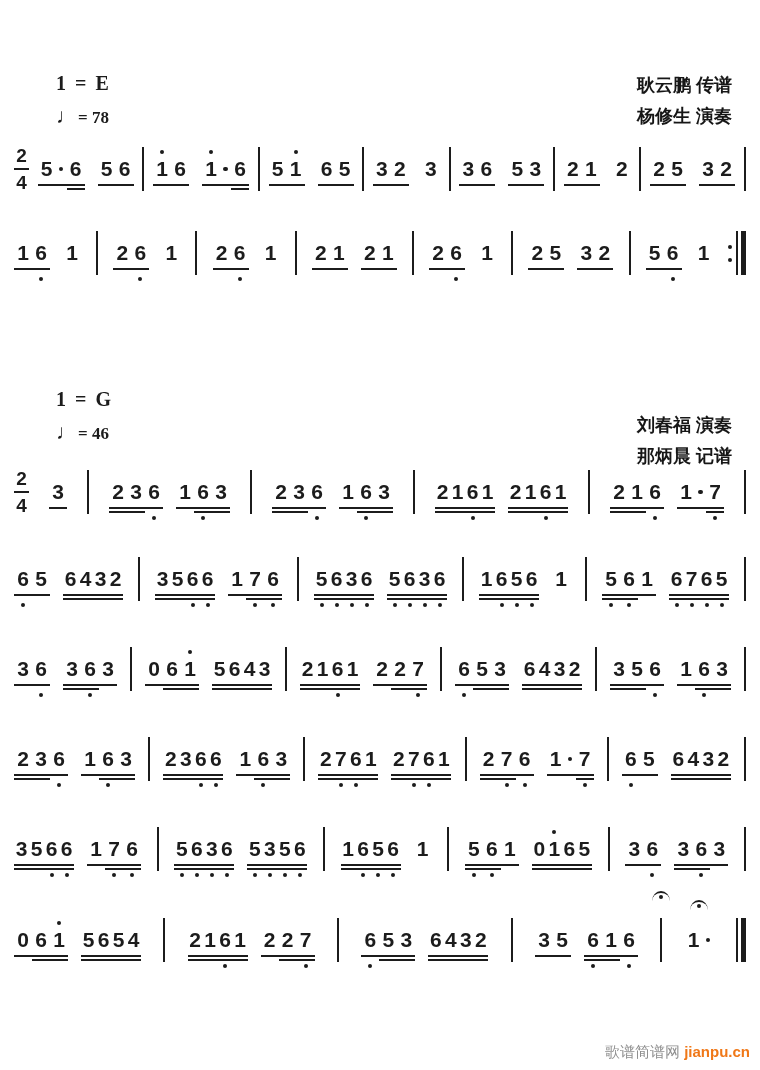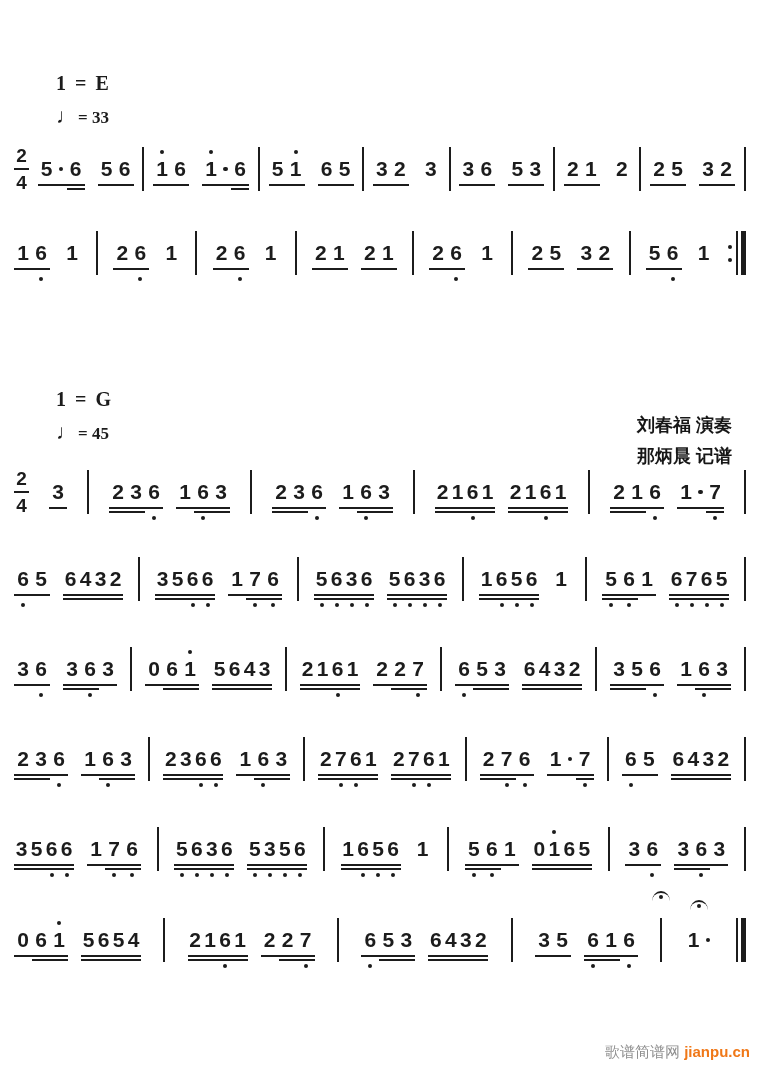--- a/index.html
+++ b/index.html
@@ -45,23 +45,27 @@
   .wm-site{color:#f07818;font-weight:600;}
 </style>
 </head>
 <body>
 
 <div class="sheet">
 
 
   <div class="meta-left" style="top:72px;">
     <div class="key">1 = E</div>
-    <div class="tempo"><span class="note-glyph">♩</span><span>= 33</span></div>
+    <div class="tempo"><span class="note-glyph">♩</span><span>= 78</span></div>
   </div>
 
+  <div class="credits" style="top:70px;">
+    <div>耿云鹏 传谱</div>
+    <div>杨修生 演奏</div>
+  </div>
 
   <div class="row" style="top:156px;">
       <span class="ts">
         <b>2</b>
         <i class="tsline"></i>
         <b>4</b>
       </span>
       <span class="measure">
         <span class="grp">
           <span class="cell" style="width: 18px;">
@@ -377,21 +381,21 @@
           <i></i>
         </span>
         <i class="thin"></i>
         <i class="thick"></i>
       </span>
     </div>
 
 
   <div class="meta-left" style="top:388px;">
     <div class="key">1 = G</div>
-    <div class="tempo"><span class="note-glyph">♩</span><span>= 45</span></div>
+    <div class="tempo"><span class="note-glyph">♩</span><span>= 46</span></div>
   </div>
 
   <div class="credits" style="top:410px;">
     <div>刘春福 演奏</div>
     <div>那炳晨 记谱</div>
   </div>
 
   <div class="row" style="top:479px;">
       <span class="ts">
         <b>2</b>

